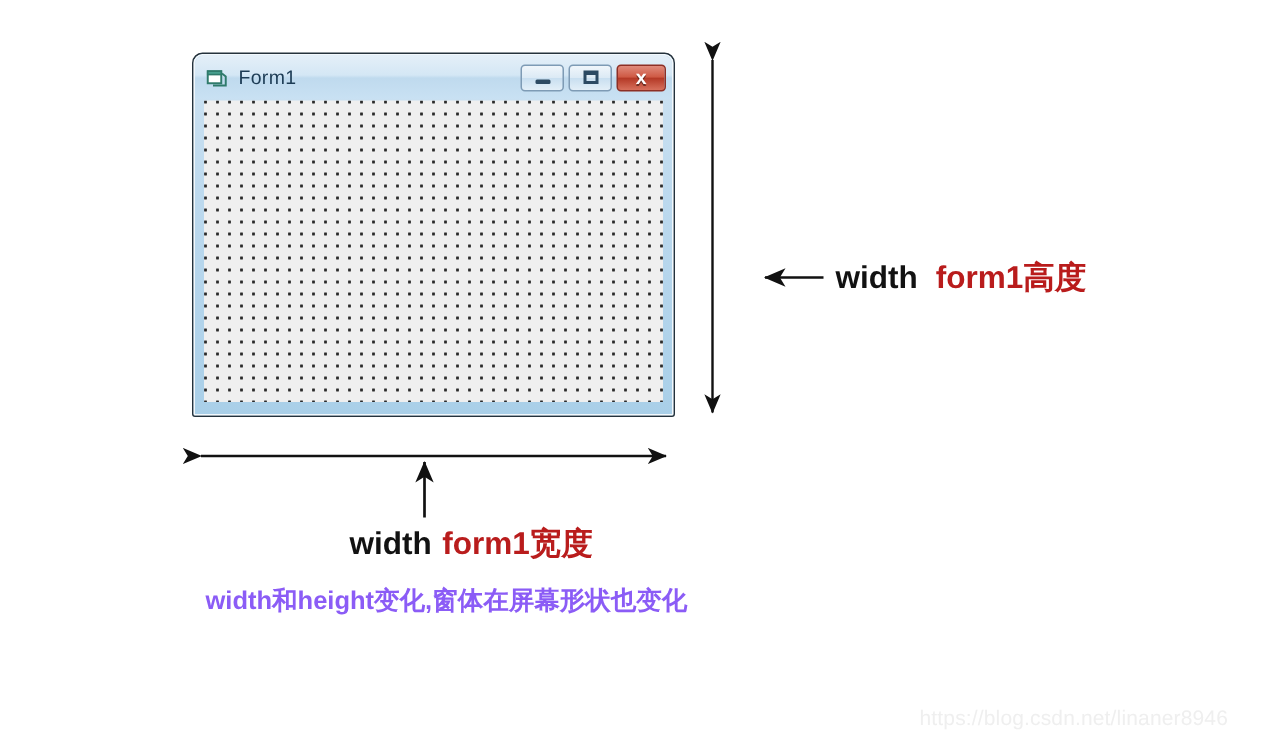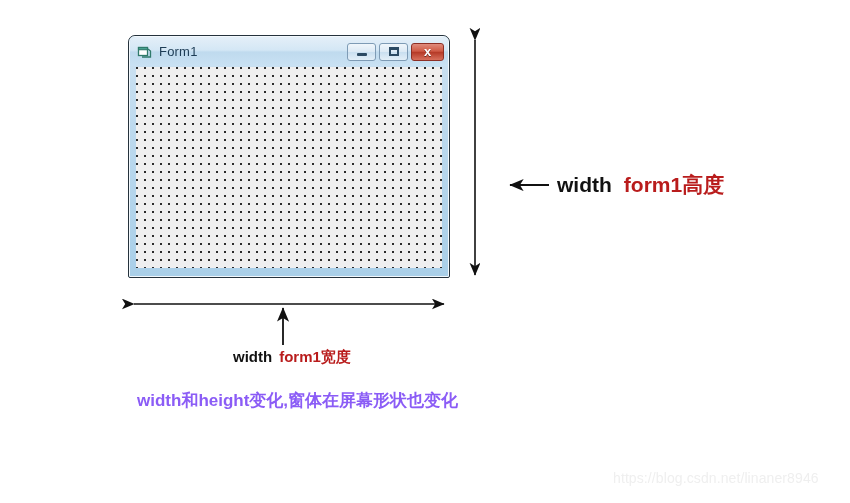--- a/index.html
+++ b/index.html
@@ -154,21 +154,21 @@
   #height-label {
     left: 557px;
     top: 171px;
     font-size: 21px;
   }
   #height-label .accent { margin-left: 12px; }
 
   #width-label {
     left: 233px;
     top: 348px;
-    font-size: 15px;
+    font-size: 21px;
   }
   #width-label .accent { margin-left: 7px; }
 
   #caption-label {
     left: 137px;
     top: 389px;
     font-size: 17px;
     color: #8b5cf6;
   }
 

